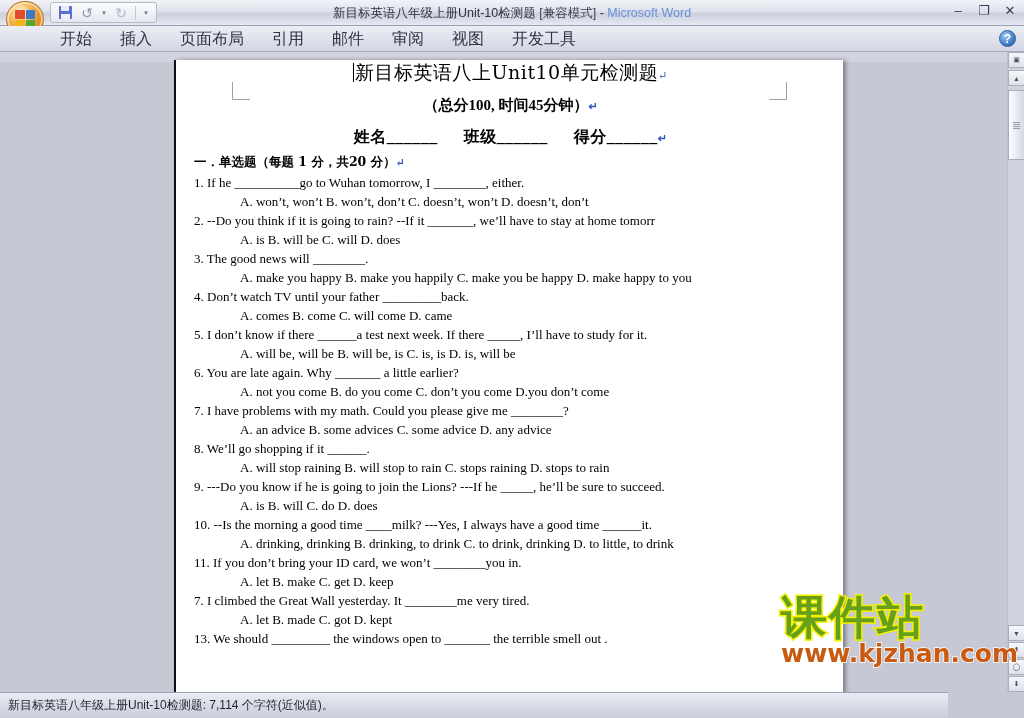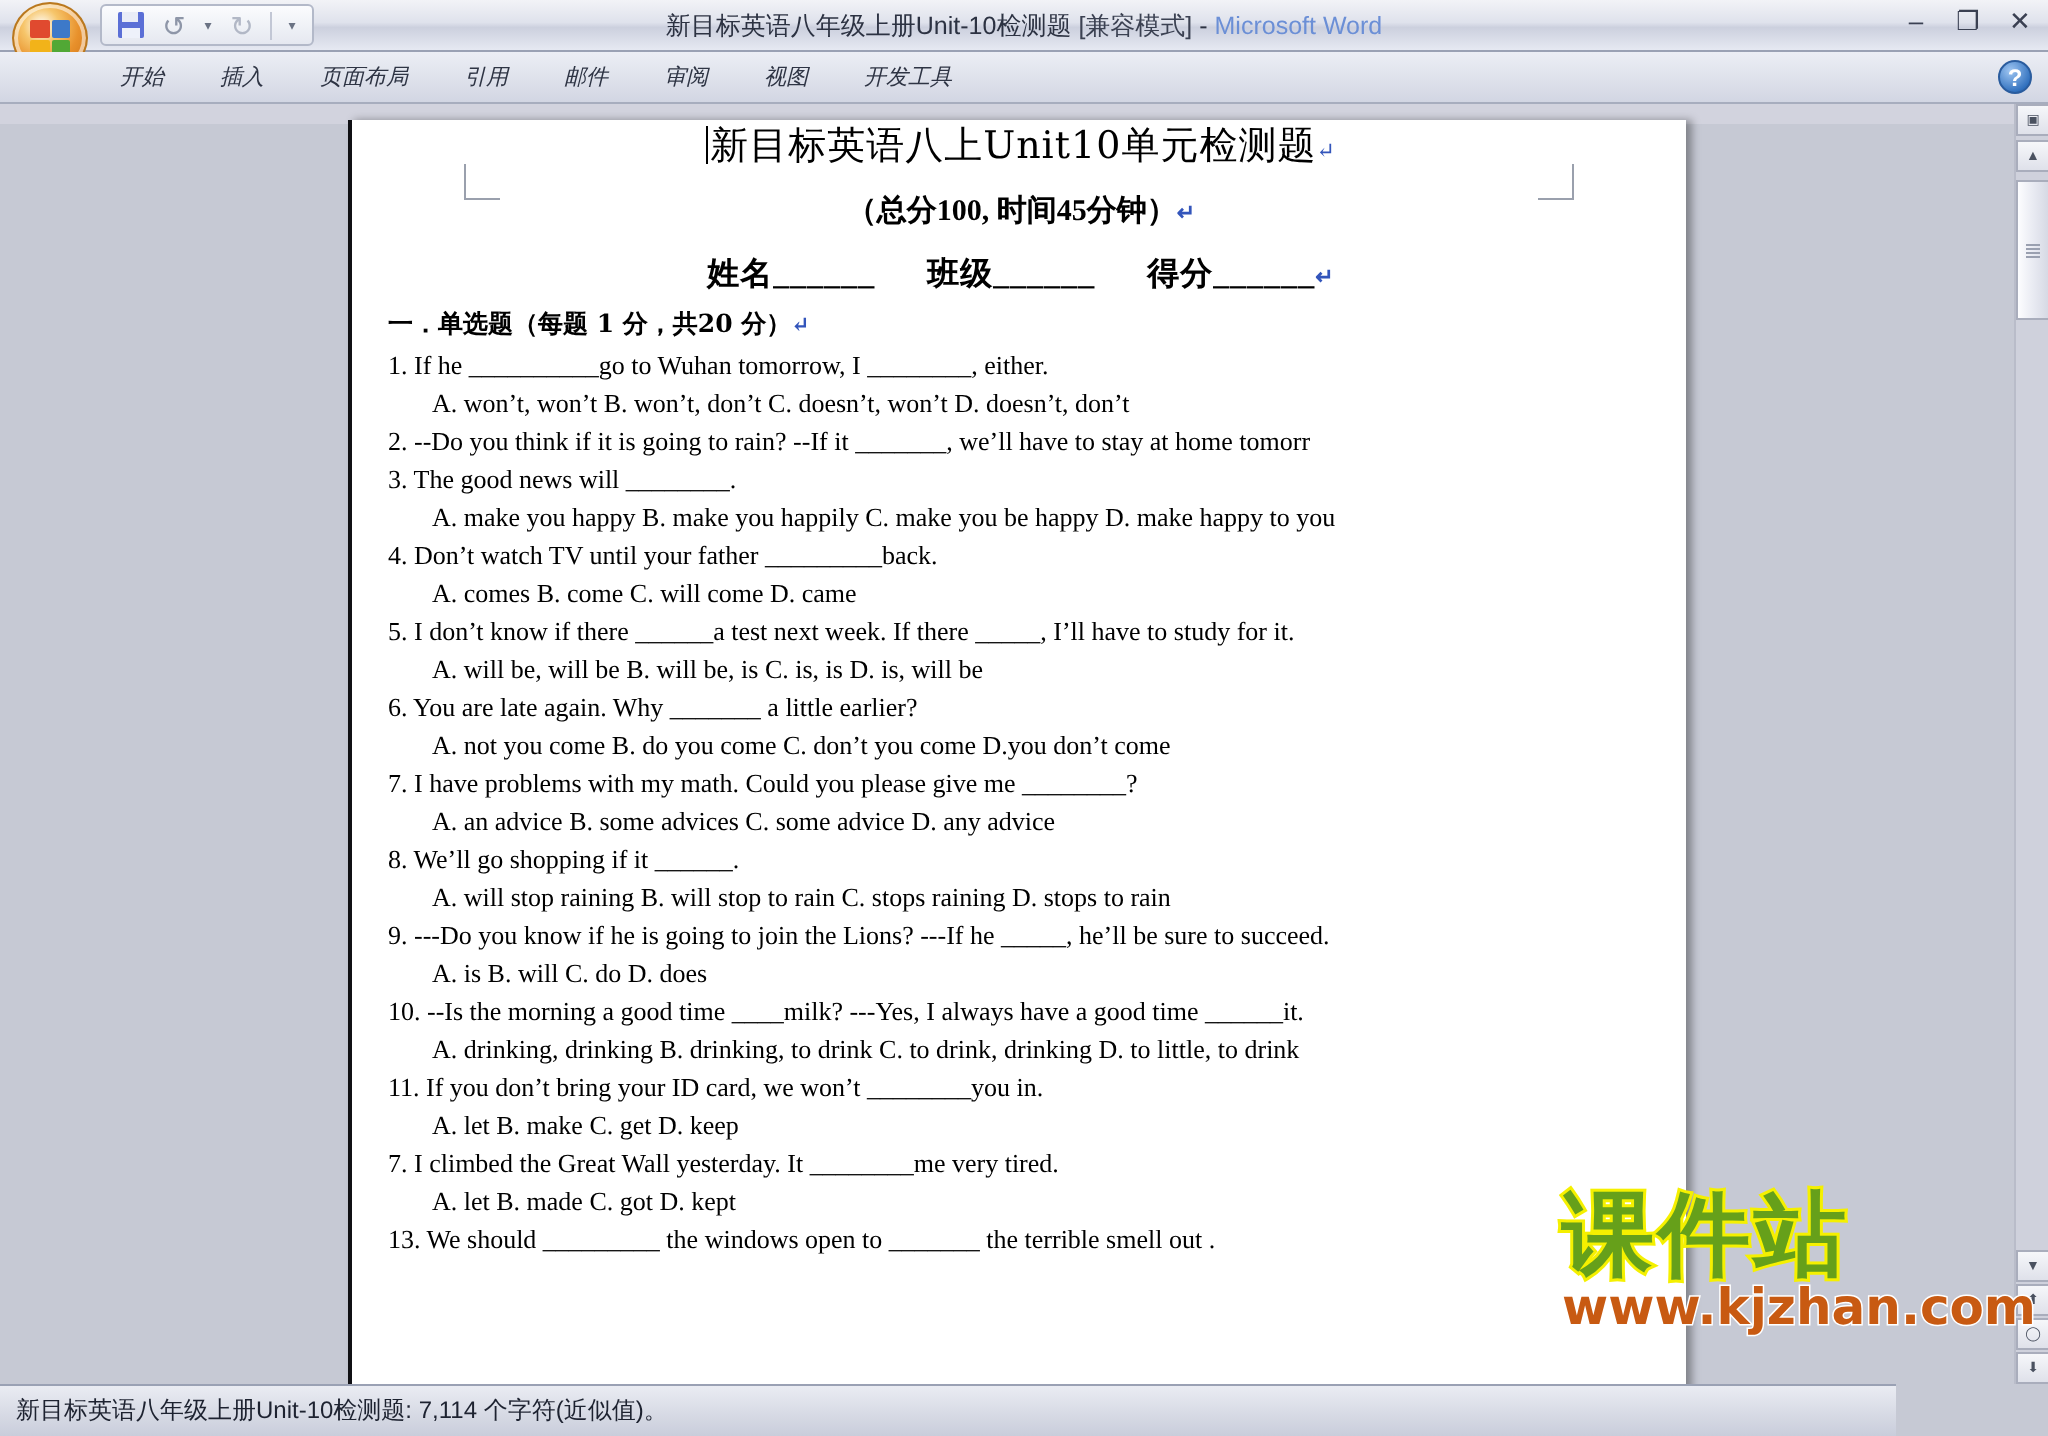--- a/index.html
+++ b/index.html
@@ -70,22 +70,22 @@
   }
 
   
   .ribbon {
     position: absolute; left: 0; top: 26px; width: 1024px; height: 26px;
     background: linear-gradient(to bottom,#eceef5 0%, #dde0ea 60%, #d2d6e3 100%);
     border-bottom: 1px solid #a7adbe;
   }
   .tabs { position:absolute; left: 46px; top: 0; display:flex; height: 26px; align-items:center; }
   .tab {
-    font-size: 11px; color:#2e3444; padding: 0 14px; height:26px; line-height:26px;
-    cursor: pointer; white-space: nowrap; font-style: italic;
+    font-size: 16px; color:#2e3444; padding: 0 14px; height:26px; line-height:26px;
+    cursor: pointer; white-space: nowrap;
   }
   .helpbtn {
     position:absolute; right: 8px; top: 4px; width:17px; height:17px; border-radius:50%;
     background: radial-gradient(circle at 35% 30%, #9fc6f2, #2f6fbd 75%);
     color:#fff; font-size:12px; font-weight:bold; text-align:center; line-height:17px;
     cursor:pointer; border:1px solid #2a5c9e;
   }
 
   
   .workspace {
@@ -152,21 +152,21 @@
     letter-spacing: .5px;
   }
   .doc-fields .gap { display:inline-block; width: 26px; }
   .sec-head {
     font-size: 12.5px; font-weight:bold; margin: 6px 0 2px 18px;
     font-family:"DejaVu Serif", serif;
   }
   .qline {
     font-size: 13px; margin-left: 18px; line-height: 19px; white-space: nowrap;
   }
-  .qline.opts { margin-left: 40px; }
+  .qline.opts { margin-left: 64px; }
   .pilcrow { color:#3355bb; font-size:11px; }
 
   
   .watermark {
     position:absolute; right: 6px; bottom: 26px; text-align:left;
     pointer-events:none; z-index: 50;
   }
   .wm-cn {
     font-family:"DejaVu Sans", sans-serif; font-weight:bold; font-size: 46px;
     color:#66a01a; letter-spacing: 2px; line-height: 1;
@@ -274,20 +274,21 @@
           <span>姓名______</span><span class="gap"></span><span>班级______</span><span class="gap"></span><span>得分______</span><span class="pilcrow">↵</span>
         </div>
 
         <div class="sec-head">
           <span>一．单选题（每题 1 分，共20 分）</span><span class="pilcrow">↵</span>
         </div>
 
         <div class="qline">1. If he __________go to Wuhan  tomorrow, I ________, either.</div>
         <div class="qline opts">A. won’t, won’t    B. won’t, don’t    C. doesn’t, won’t    D. doesn’t, don’t</div>
         <div class="qline">2. --Do you think if it is going to rain? --If it _______, we’ll have to stay at home tomorr</div>
+        <div class="qline opts">A. is        B. will be        C. will        D. does</div>
         <div class="qline">3. The good news will ________.</div>
         <div class="qline opts">A. make you happy    B. make you happily C. make you be happy   D. make happy to you</div>
         <div class="qline">4. Don’t watch TV until your father _________back.</div>
         <div class="qline opts">A. comes     B. come     C. will come     D. came</div>
         <div class="qline">5. I don’t know if there ______a test next week. If there _____, I’ll have to study for it.</div>
         <div class="qline opts">A. will be, will be     B. will be, is     C. is, is     D. is, will be</div>
         <div class="qline">6. You are late again. Why _______ a little earlier?</div>
         <div class="qline opts">A. not you come        B. do you come     C. don’t you come         D.you don’t come</div>
         <div class="qline">7. I have problems with my math. Could you please give me ________?</div>
         <div class="qline opts">A. an advice        B. some advices        C. some advice        D. any advice</div>

